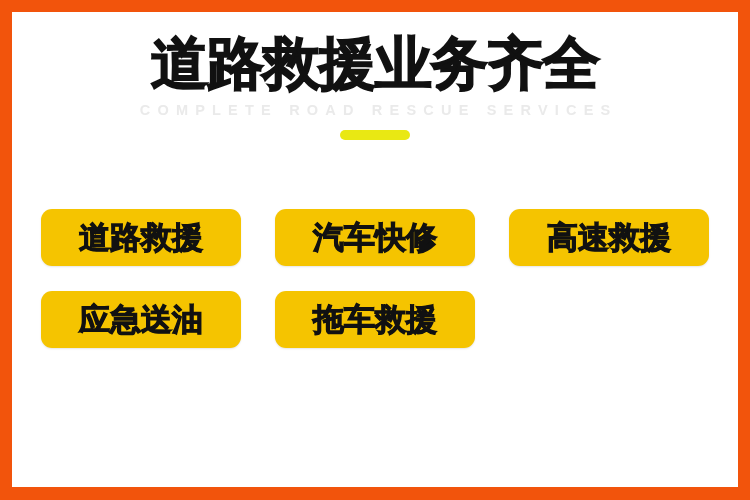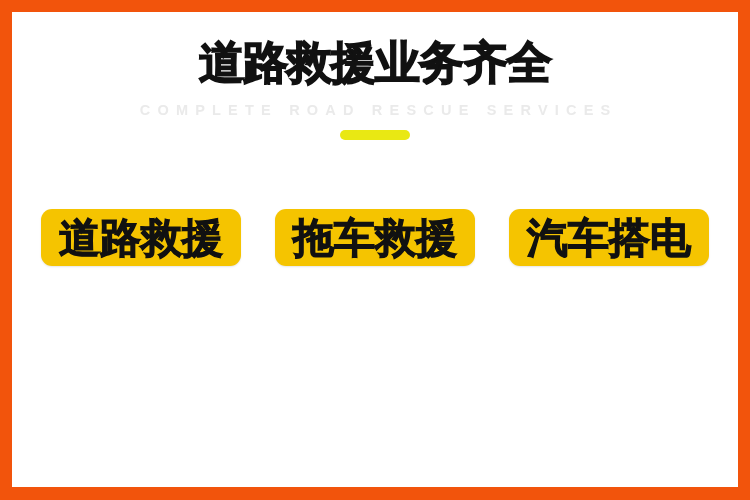--- a/index.html
+++ b/index.html
@@ -35,21 +35,21 @@
   
   .header {
     position: absolute;
     left: 0;
     right: 0;
     top: 20px;
     text-align: center;
   }
   .title {
     font-family: "Liberation Sans", "DejaVu Sans", sans-serif;
-    font-size: 45px;
+    font-size: 57px;
     line-height: 62px;
     font-weight: 700;
     color: #111111;
     letter-spacing: -1px;
     margin: 0;
     white-space: nowrap;
     -webkit-text-stroke: 1.6px #111111;
   }
   .subtitle {
     margin: 7px 0 0 0;
@@ -85,21 +85,21 @@
   .pill {
     background: #F5C400;
     border-radius: 11px;
     display: flex;
     align-items: center;
     justify-content: center;
     box-shadow: 0 1px 2px rgba(0,0,0,0.10);
   }
   .pill-label {
     font-family: "Liberation Sans", "DejaVu Sans", sans-serif;
-    font-size: 41px;
+    font-size: 31px;
     line-height: 34px;
     font-weight: 700;
     color: #111111;
     letter-spacing: 0px;
     white-space: nowrap;
     -webkit-text-stroke: 1.1px #111111;
   }
 </style>
 </head>
 <body>
@@ -114,28 +114,34 @@
     </div>
 
     <div class="grid">
 
       <div class="pill">
         <span class="pill-label">道路救援</span>
       </div>
 
 
 
-
+      <div class="pill">
+        <span class="pill-label">汽车快修</span>
+      </div>
 
 
       <div class="pill">
-        <span class="pill-label">拖车救援</span>
+        <span class="pill-label">高速救援</span>
       </div>
 
       <div class="pill">
-        <span class="pill-label">汽车搭电</span>
+        <span class="pill-label">应急送油</span>
+      </div>
+
+      <div class="pill">
+        <span class="pill-label">拖车救援</span>
       </div>
 
 
     </div>
 
   </div>
 </div>
 
 </body></html>

